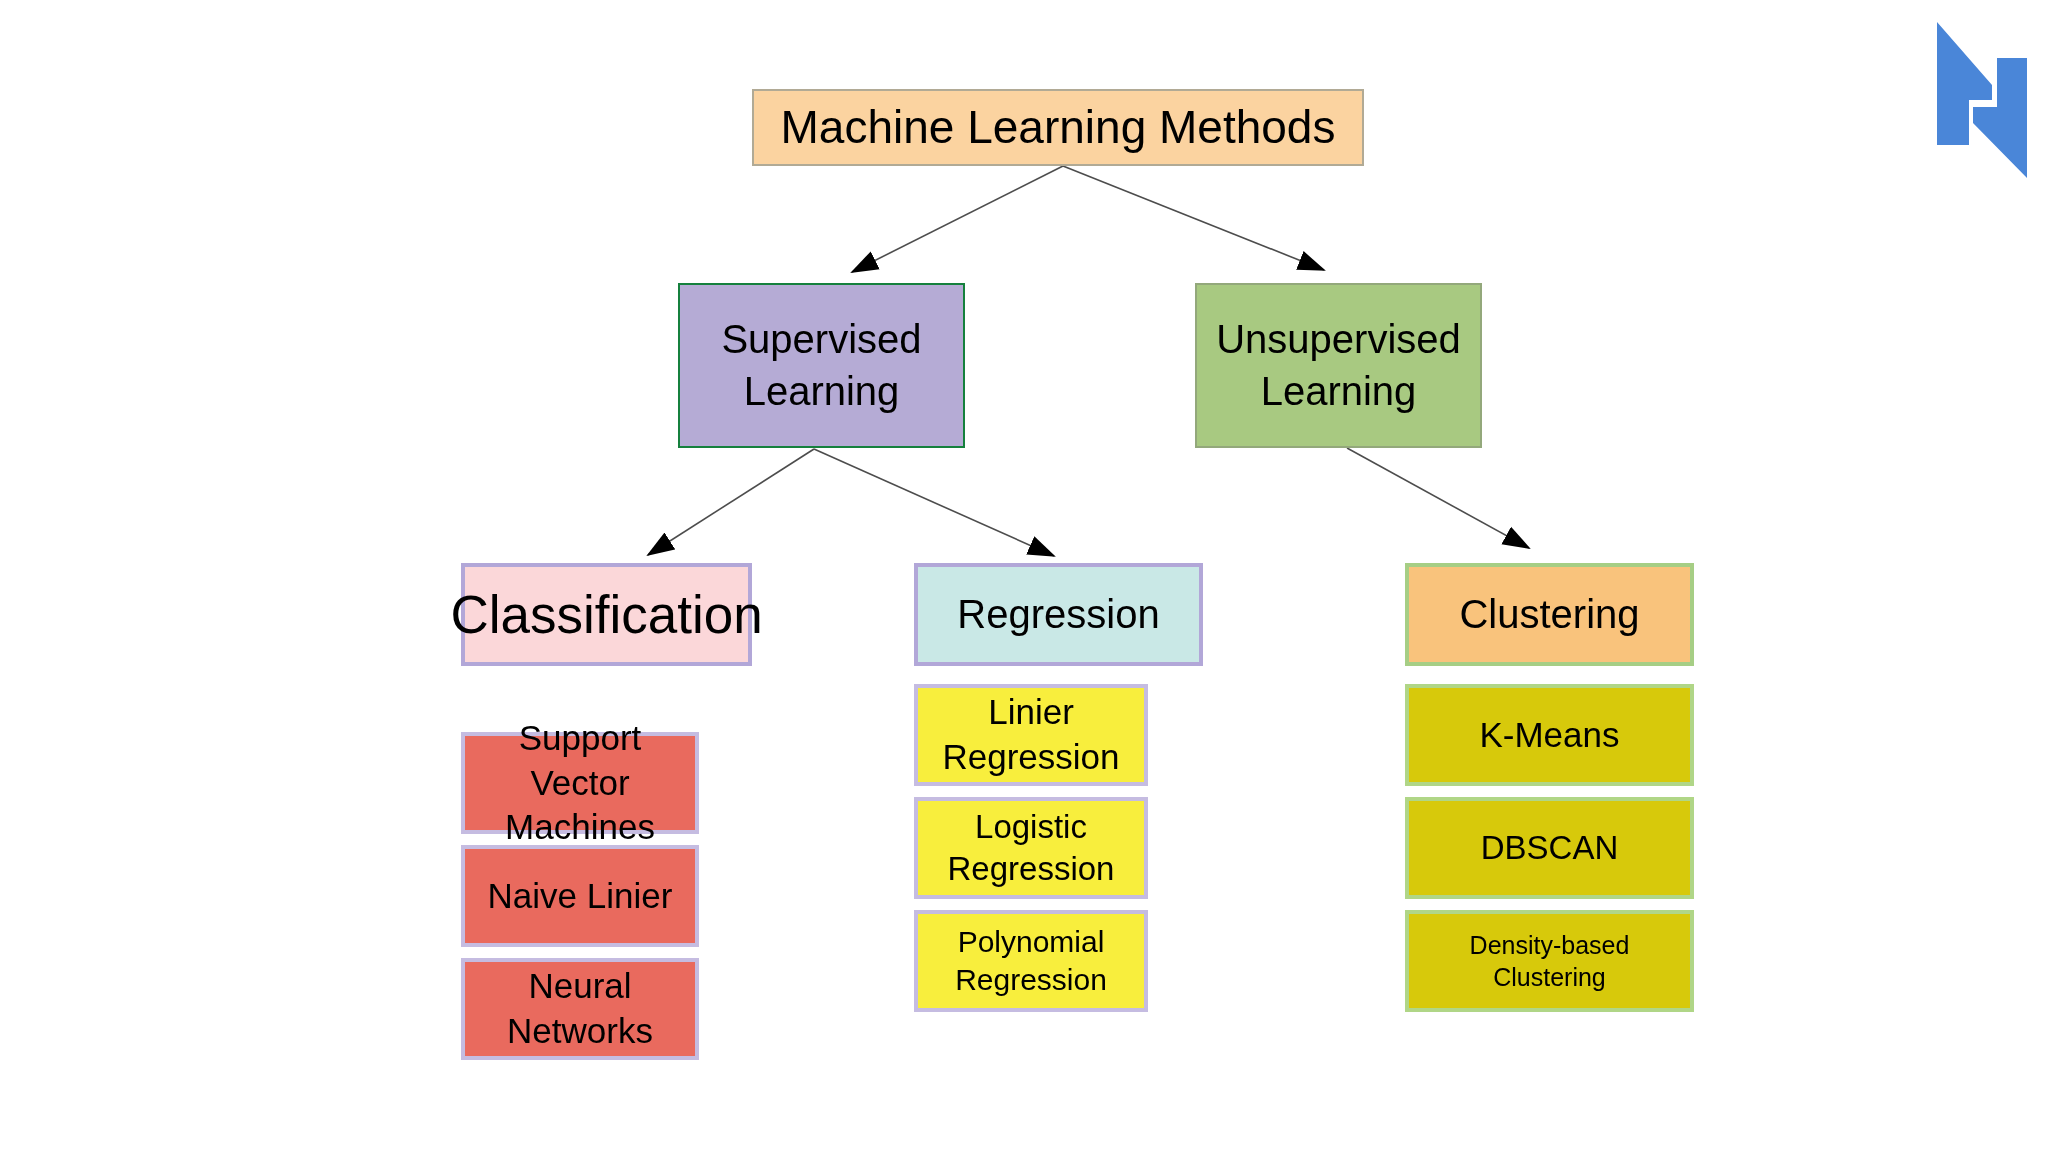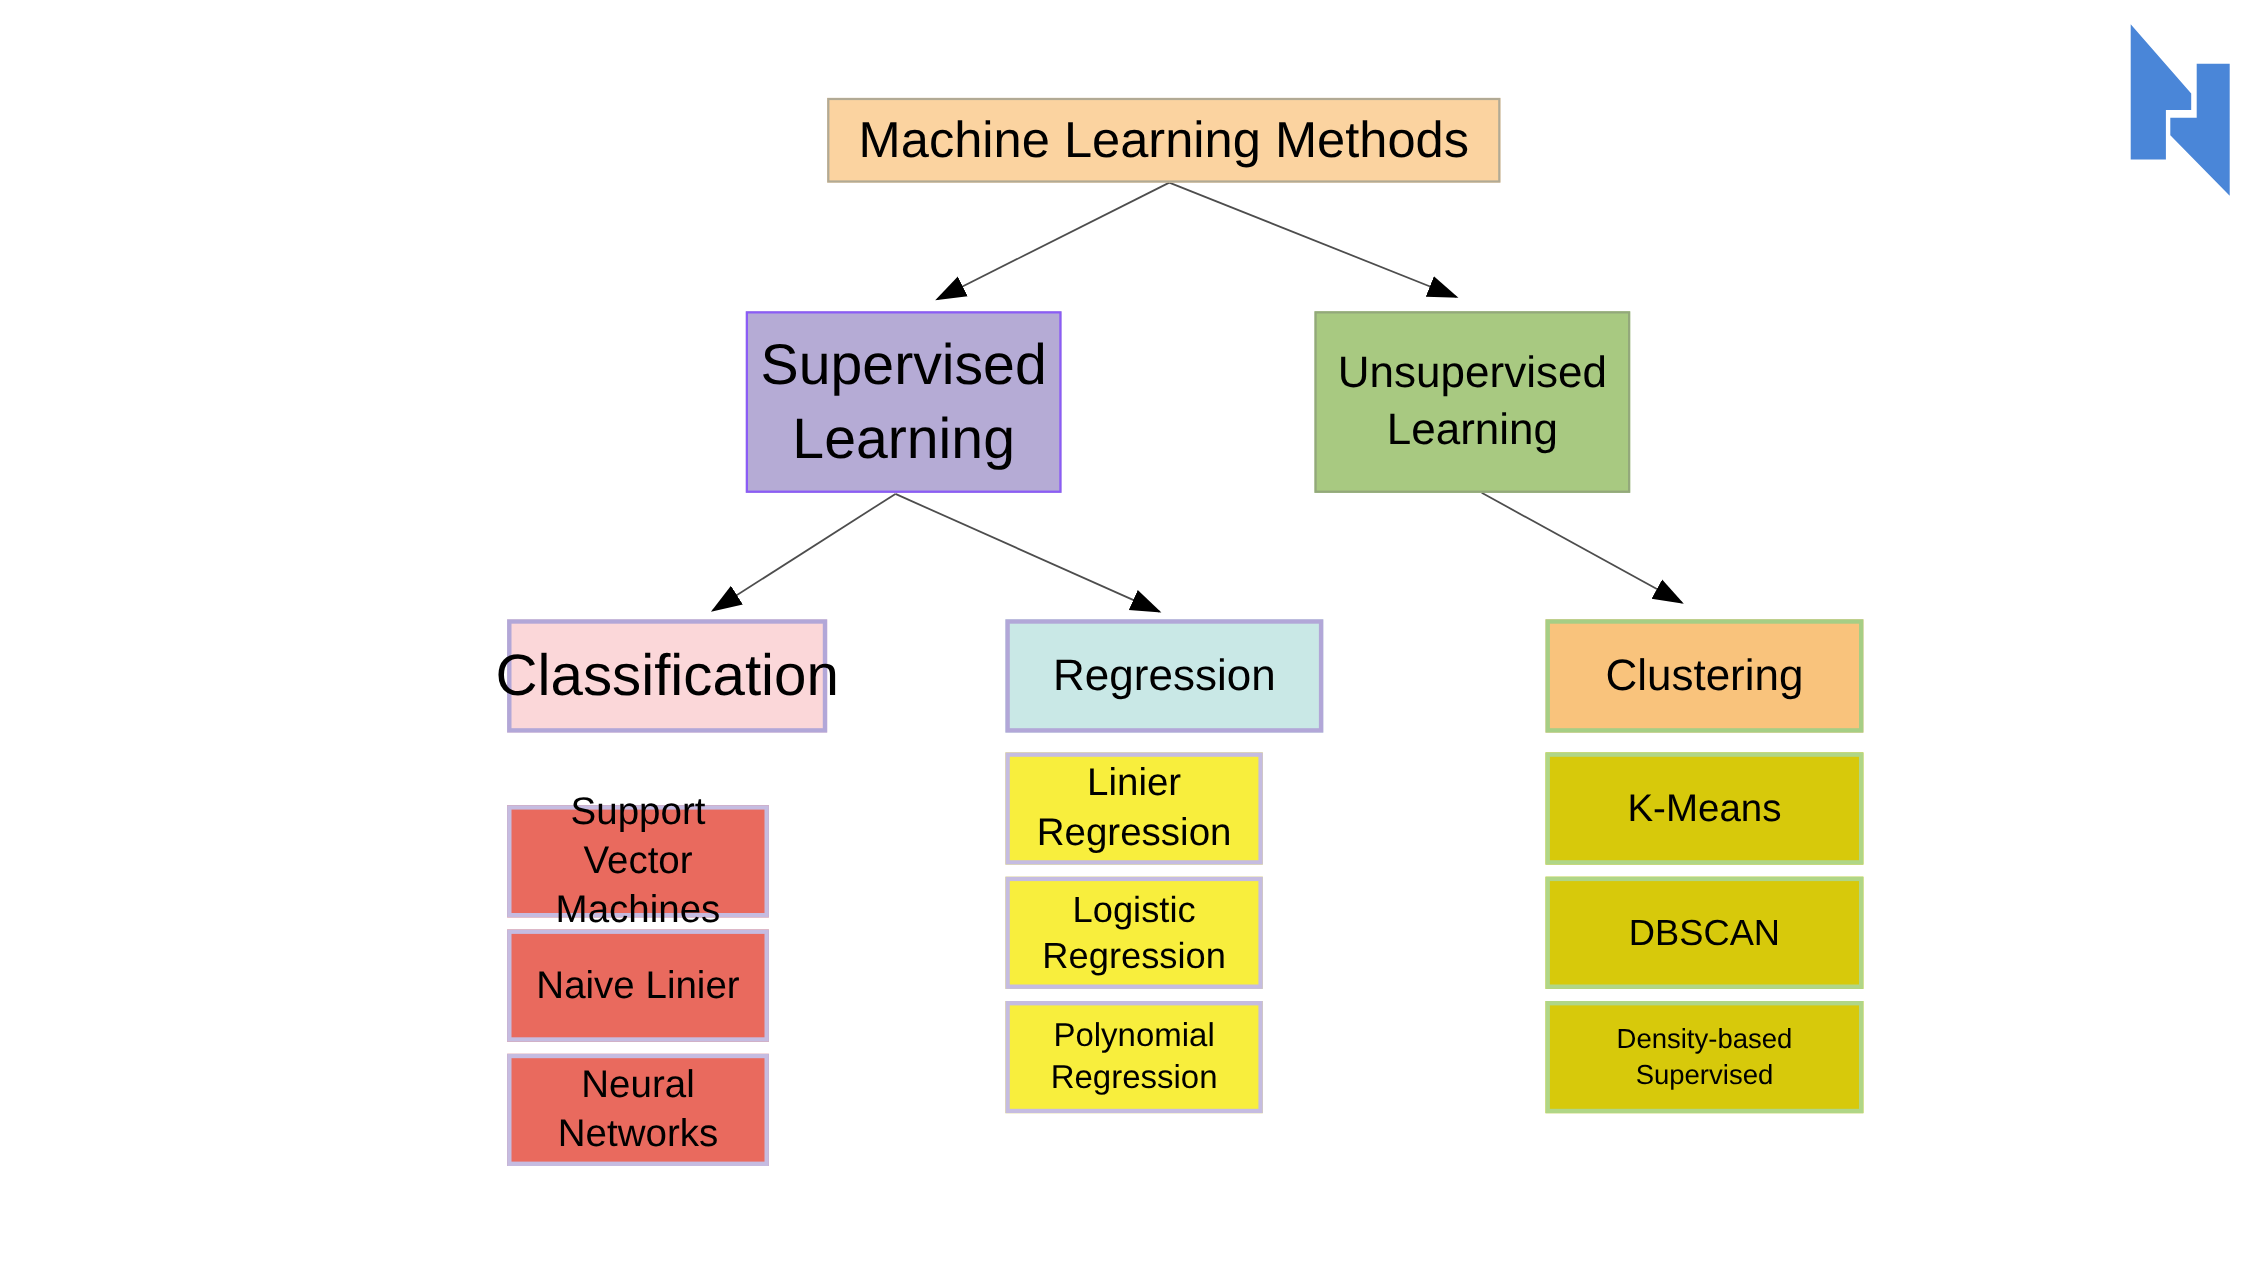--- a/index.html
+++ b/index.html
@@ -28,22 +28,22 @@
   }
   
   .n-root {
     left: 752px; top: 89px; width: 612px; height: 77px;
     background: #fbd3a0; border: 2px solid #b1aa95;
     font-size: 46px;
   }
   
   .n-supervised {
     left: 678px; top: 283px; width: 287px; height: 165px;
-    background: #b5abd5; border: 2px solid #8b5cf6;
-    font-size: 52px;
+    background: #b5abd5; border: 2px solid #15803d;
+    font-size: 40px;
   }
   .n-unsupervised {
     left: 1195px; top: 283px; width: 287px; height: 165px;
     background: #a8c981; border: 2px solid #93a87b;
     font-size: 40px;
   }
   
   .n-classification {
     left: 461px; top: 563px; width: 291px; height: 103px;
     background: #fbd7d9; border: 4px solid #b2a7d8;
@@ -125,20 +125,20 @@
   <div class="node leaf-red col1 lrow1 fs35">Support Vector Machines</div>
   <div class="node leaf-red col1 lrow2 fs35">Naive Linier</div>
   <div class="node leaf-red col1 lrow3 fs35">Neural Networks</div>
 
   <div class="node leaf-yellow col2 lrow1 fs35">Linier Regression</div>
   <div class="node leaf-yellow col2 lrow2 fs33">Logistic Regression</div>
   <div class="node leaf-yellow col2 lrow3 fs30">Polynomial Regression</div>
 
   <div class="node leaf-olive col3 lrow2 fs33">DBSCAN</div>
   <div class="node leaf-olive col3 lrow1 fs35">K-Means</div>
-  <div class="node leaf-olive col3 lrow3 fs25">Density-based Supervised</div>
+  <div class="node leaf-olive col3 lrow3 fs25">Density-based Clustering</div>
 
   <svg id="logo" viewBox="0 0 105 175" xmlns="http://www.w3.org/2000/svg">
     <polygon points="7,7 62,70 62,85 39,85 39,130 7,130" fill="#4a86d8"></polygon>
     <polygon points="67,43 97,43 97,163 43,108 43,92 67,92" fill="#4a86d8"></polygon>
   </svg>
 
 </div>
 
 </body></html>

